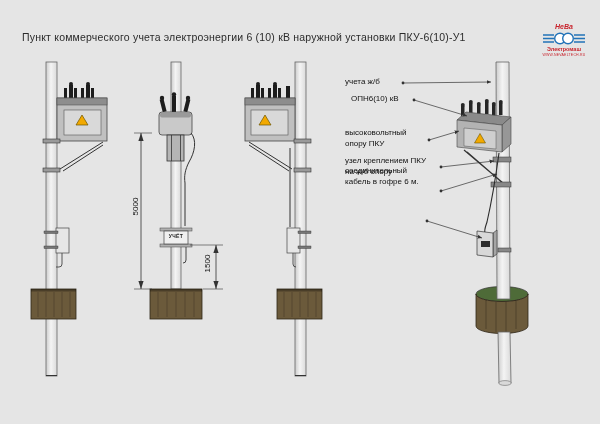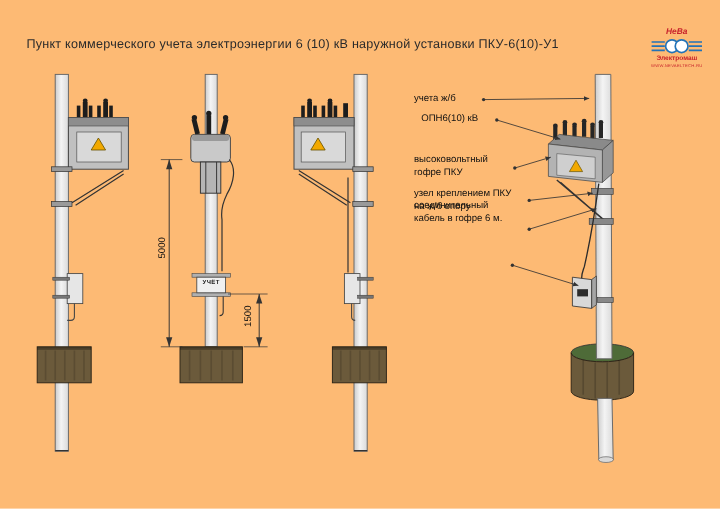--- a/index.html
+++ b/index.html
@@ -1,16 +1,16 @@
 <!DOCTYPE html>
 <html><head>
 <meta charset="utf-8">
 <style>
   html,body{margin:0;padding:0;background:#ffffff;}
-  .canvas{position:relative;width:600px;height:424px;background:#fdba74;overflow:hidden;
+  .canvas{position:relative;width:600px;height:424px;background:#e5e5e5;overflow:hidden;
           font-family:"Liberation Sans",sans-serif;}
   .title{position:absolute;left:22px;top:31px;width:515px;font-size:10.5px;letter-spacing:.2px;
          color:#2b2b2b;white-space:nowrap;font-family:"Liberation Sans",sans-serif;}
   .logo{position:absolute;left:540px;top:23px;width:48px;text-align:center;line-height:1;}
   .logo-top{font-size:7px;font-weight:bold;font-style:italic;color:#c8232c;}
   .logo-emblem{display:block;margin:1px auto 0 auto;}
   .logo-bottom{font-size:5.5px;font-weight:bold;color:#c8232c;margin-top:1px;}
   .logo-url{font-size:3.5px;color:#c8232c;letter-spacing:.2px;margin-top:1px;}
   .overlay{position:absolute;left:0;top:0;}
   .callout{position:absolute;font-size:8px;line-height:1.33;color:#111;white-space:pre-line;}
@@ -203,21 +203,21 @@
       <circle cx="441" cy="191" r="1.4" fill="#333" stroke="none"></circle>
       <line x1="441" y1="191" x2="497" y2="174" marker-end="url(#arr)"></line>
       <circle cx="427" cy="221" r="1.4" fill="#333" stroke="none"></circle>
       <line x1="427" y1="221" x2="482" y2="238" marker-end="url(#arr)"></line>
     </g>
   </svg>
 
   <div class="callout" style="left:345px;top:77px">учета ж/б</div>
   <div class="callout" style="left:351px;top:94px">ОПН6(10) кВ</div>
   <div class="callout" style="left:345px;top:128px">высоковольтный
-гофре ПКУ</div>
+опору ПКУ</div>
   <div class="callout" style="left:345px;top:156px">узел креплением ПКУ
 на ж/б опору</div>
   <div class="callout" style="left:345px;top:166px">соединительный
 кабель в гофре 6 м.</div>
 
   <div class="dim-label" style="left:122px;top:202px">5000</div>
   <div class="dim-label" style="left:194px;top:259px">1500</div>
 
   <div class="meter-label">УЧЁТ</div>
 

